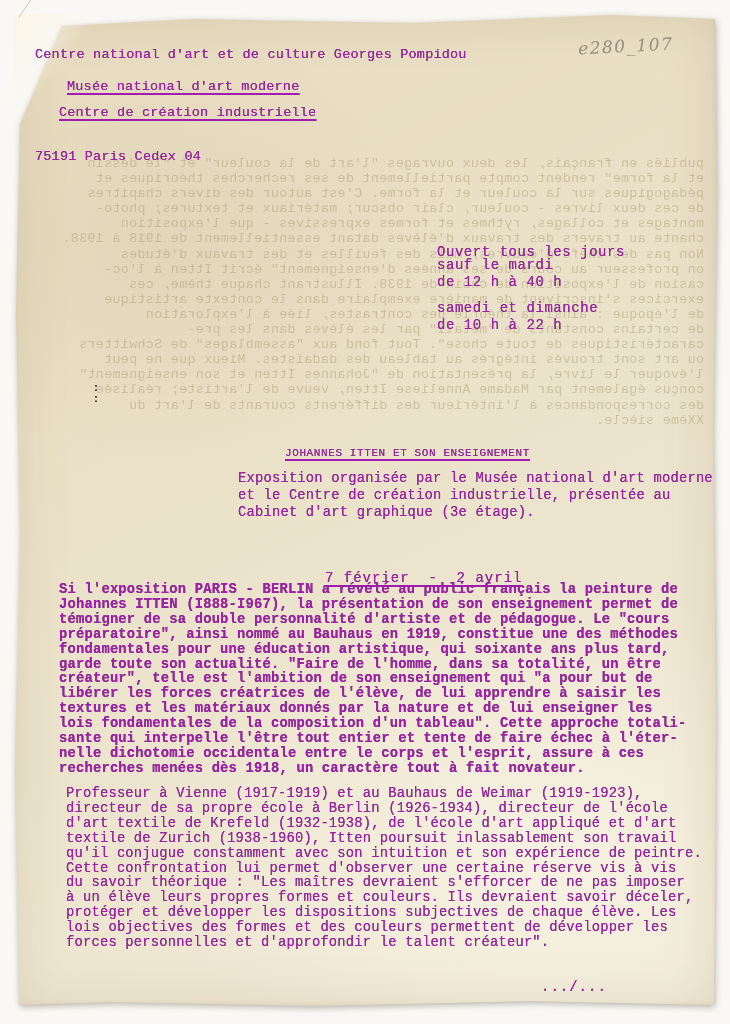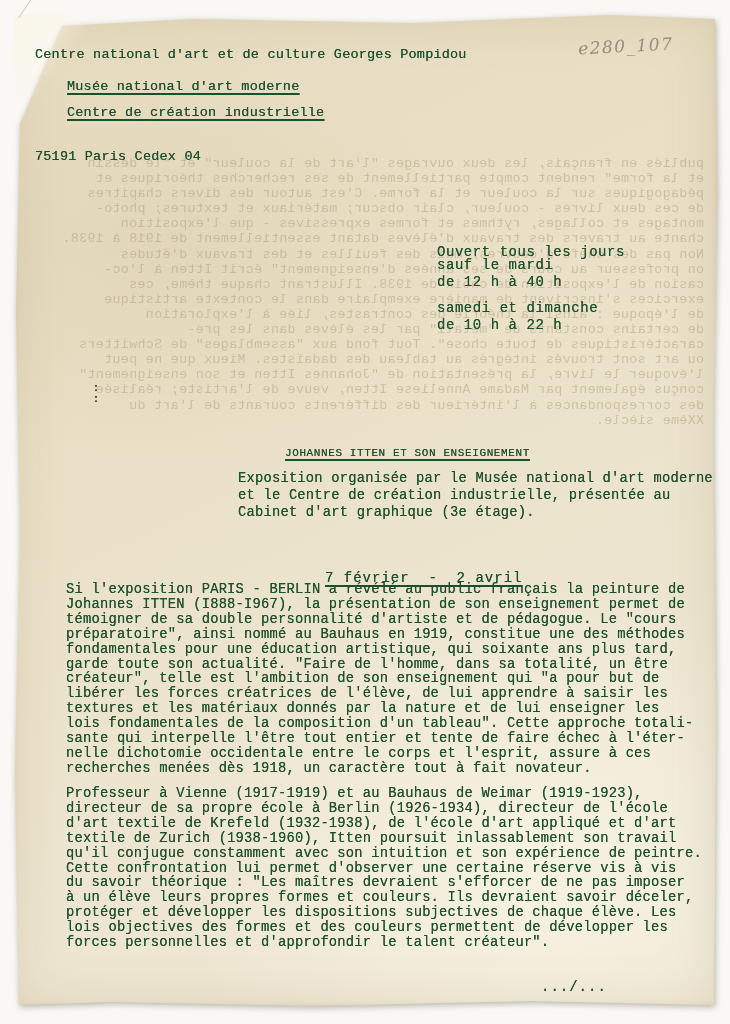--- a/index.html
+++ b/index.html
@@ -39,21 +39,21 @@
     pointer-events: none;
   }
   .crease-line {
     position: absolute; left: 18px; top: 18px; width: 112px; height: 1px;
     background: rgba(95,80,50,0.25);
     transform: rotate(-56deg); transform-origin: 0 0;
     pointer-events: none;
   }
   .txt {
     position: absolute;
-    color: #14532d;
+    color: #a21caf;
     white-space: pre;
     font-size: 13.8px;
     line-height: 14.9px;
     letter-spacing: 0.2px;
     text-shadow: 0 0 0.5px rgba(58,52,44,0.8);
   }
   .u { text-decoration: underline; text-decoration-thickness: 1.5px; text-underline-offset: 3px; padding-left: 32px; }
   .header-line { font-size: 13.5px; }
   .hours { font-size: 14px; letter-spacing: 0.55px; line-height: 16.5px; }
   .title-line { font-size: 11px; letter-spacing: 0.6px; }
@@ -112,41 +112,41 @@
 de certains constants de "métali" par les élèves dans les pre-
 caractéristiques de toute chose". Tout fond aux "assemblages" de Schwitters
 ou art sont trouvés intégrés au tableau des dadaïstes. Mieux que ne peut
 l'évoquer le livre, la présentation de "Johannes Itten et son enseignement"
 conçus également par Madame Anneliese Itten, veuve de l'artiste; réalisée
 des correspondances à l'intérieur des différents courants de l'art du
 XXème siècle.</div>
 
 <div class="txt header-line" style="left:35px; top:48px;">Centre national d'art et de culture Georges Pompidou</div>
 <div class="txt header-line u" style="left:35px; top:80px;">Musée national d'art moderne</div>
-<div class="txt header-line u" style="left:35px; top:106px;text-align:right;">Centre de création industrielle</div>
+<div class="txt header-line u" style="left:27px; top:106px;text-align:right;">Centre de création industrielle</div>
 <div class="txt header-line" style="left:35px; top:128px;margin-top:22px;">75191 Paris Cedex 04</div>
 
 <div class="pencil">e280_107</div>
 
 <div class="txt hours" style="left:437px; top:244px;">Ouvert tous les jours</div>
 <div class="txt hours" style="left:437px; top:257px;">sauf le mardi
 de 12 h à 40 h</div>
 <div class="txt hours" style="left:437px; top:300px;">samedi et dimanche
 de 10 h à 22 h</div>
 
 <div class="stray">:
 :</div>
 
 <div class="txt title-line u" style="left:253px; top:446px;">JOHANNES ITTEN ET SON ENSEIGNEMENT</div>
 <div class="txt intro-block" style="left:210px; top:471px;margin-left:28px;">Exposition organisée par le Musée national d'art moderne
 et le Centre de création industrielle, présentée au
 Cabinet d'art graphique (3e étage).</div>
 <div class="txt dates-line u" style="left:293px; top:539px;">7 février  -  2 avril</div>
 
-<div class="txt" style="left:66px; top:583px;">Si l'exposition PARIS - BERLIN a révélé au public français la peinture de
+<div class="txt" style="left:59px; top:583px;font-weight:bold;">Si l'exposition PARIS - BERLIN a révélé au public français la peinture de
 Johannes ITTEN (I888-I967), la présentation de son enseignement permet de
 témoigner de sa double personnalité d'artiste et de pédagogue. Le "cours
 préparatoire", ainsi nommé au Bauhaus en 1919, constitue une des méthodes
 fondamentales pour une éducation artistique, qui soixante ans plus tard,
 garde toute son actualité. "Faire de l'homme, dans sa totalité, un être
 créateur", telle est l'ambition de son enseignement qui "a pour but de
 libérer les forces créatrices de l'élève, de lui apprendre à saisir les
 textures et les matériaux donnés par la nature et de lui enseigner les
 lois fondamentales de la composition d'un tableau". Cette approche totali-
 sante qui interpelle l'être tout entier et tente de faire échec à l'éter-

